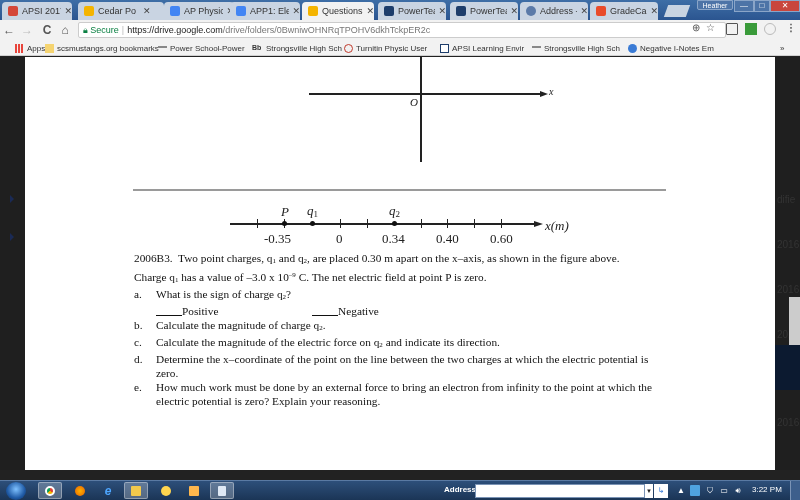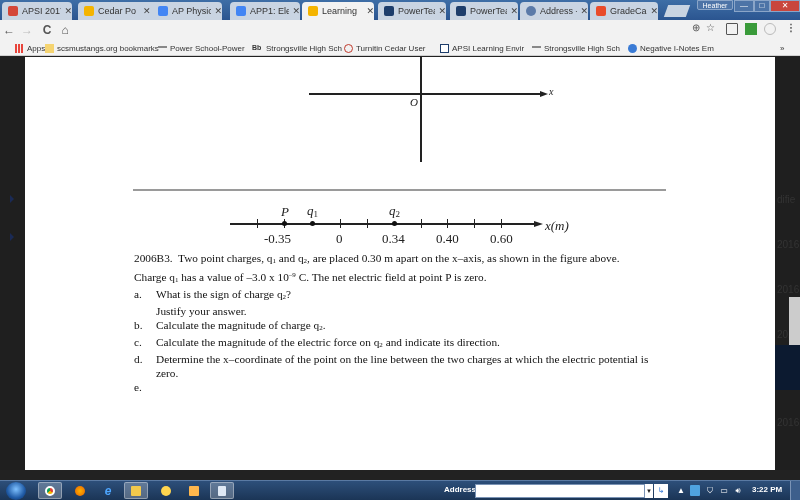--- a/index.html
+++ b/index.html
@@ -70,50 +70,50 @@
   .taskbar { position: absolute; left: 0; top: 480px; width: 800px; height: 20px; background: linear-gradient(#2d4f7a, #1b3556); border-top: 1px solid #5a7aa3; }
   .start-orb { position: absolute; left: 6px; top: 1px; width: 20px; height: 18px; border-radius: 50%; background: radial-gradient(circle at 50% 40%, #7fc1ff, #1f5aa5 60%, #0e2c5a); }
   .tb-app { position: absolute; top: 1px; width: 24px; height: 17px; display: flex; align-items: center; justify-content: center; border-radius: 2px; }
   .tb-app.open { background: rgba(255,255,255,0.25); border: 1px solid rgba(255,255,255,0.35); }
   .tb-glyph { width: 10px; height: 10px; border-radius: 50%; }
   .addr-label { position: absolute; left: 444px; top: 4px; font-size: 8px; color: #fff; font-weight: bold; }
   .addr-input { position: absolute; left: 475px; top: 3px; width: 170px; height: 14px; background: #fff; border: 1px solid #7a93b5; font-size: 8px; }
   .addr-drop { position: absolute; left: 645px; top: 3px; width: 8px; height: 14px; background: #fff; font-size: 6px; color: #222; text-align: center; line-height: 14px; }
   .addr-go { position: absolute; left: 654px; top: 3px; width: 14px; height: 14px; background: #fff; color: #3a7bd5; font-size: 8px; text-align: center; line-height: 14px; }
   .tray-icon { position: absolute; top: 4px; width: 10px; height: 11px; font-size: 8px; color: #fff; text-align: center; line-height: 11px; }
-  .clock { position: absolute; left: 752px; top: 4px; font-size: 8px; color: #fff; font-weight: bold; }
+  .clock { position: absolute; left: 752px; top: 4px; font-size: 8px; color: #fff; }
   .show-desktop { position: absolute; left: 790px; top: 0; width: 10px; height: 20px; background: #3d5f8c; border-left: 1px solid #7a93b5; }
 </style>
 </head>
 <body>
 
 <div class="titlebar">
   <div class="tab" style="left:2px;width:70px">
     <span class="ticon" style="background:#d44638"></span>
     <span class="tlabel">APSI 2017</span>
     <span class="tclose">✕</span>
   </div>
   <div class="tab" style="left:78px;width:86px">
     <span class="ticon" style="background:#f4b400"></span>
     <span class="tlabel">Cedar Po</span>
     <span class="tclose">✕</span>
   </div>
-  <div class="tab" style="left:152px;width:70px">
+  <div class="tab" style="left:164px;width:70px">
     <span class="ticon" style="background:#4285f4"></span>
     <span class="tlabel">AP Physic</span>
     <span class="tclose">✕</span>
   </div>
   <div class="tab" style="left:230px;width:70px">
     <span class="ticon" style="background:#4285f4"></span>
     <span class="tlabel">APP1: Elec</span>
     <span class="tclose">✕</span>
   </div>
   <div class="tab active" style="left:302px;width:72px">
     <span class="ticon" style="background:#f4b400"></span>
-    <span class="tlabel">Learning</span>
+    <span class="tlabel">Questions</span>
     <span class="tclose">✕</span>
   </div>
   <div class="tab" style="left:378px;width:68px">
     <span class="ticon" style="background:#1d3d6b"></span>
     <span class="tlabel">PowerTea</span>
     <span class="tclose">✕</span>
   </div>
   <div class="tab" style="left:450px;width:68px">
     <span class="ticon" style="background:#1d3d6b"></span>
     <span class="tlabel">PowerTea</span>
@@ -134,20 +134,24 @@
   <div class="winbtn" style="left:734px;width:20px;background:#4d74a7">—</div>
   <div class="winbtn" style="left:754px;width:16px;background:#4d74a7">□</div>
   <div class="winbtn" style="left:770px;width:30px;background:#c9463d">✕</div>
 </div>
 
 <div class="toolbar">
   <div class="navbtn" style="left:2px">←</div>
   <div class="navbtn" style="left:20px;color:#bbb">→</div>
   <div class="navbtn" style="left:40px;font-weight:bold">C</div>
   <div class="navbtn" style="left:58px">⌂</div>
+  <div class="omnibox">
+    <span style="color:#0b8043">🔒︎</span>
+    <span class="secure">Secure</span><span class="sep">|</span><span class="host">https://drive.google.com</span><span class="path">/drive/folders/0BwniwOHNRqTPOHV6dkhTckpER2c</span>
+  </div>
   <div class="omni-icon" style="left:692px">⊕</div>
   <div class="omni-icon" style="left:706px">☆</div>
   <div class="ext-icon" style="left:726px;border:1px solid #555;border-radius:1px"></div>
   <div class="ext-icon" style="left:745px;background:#3a9b3a"></div>
   <div class="ext-icon" style="left:764px;border:1px solid #bbb;border-radius:50%"></div>
   <div class="omni-icon" style="left:786px;font-weight:bold">⋮</div>
 </div>
 
 <div class="bookmarks">
   <div class="bm" style="left:15px">
@@ -161,21 +165,21 @@
   <div class="bm" style="left:158px">
     <span class="bicon" style="border-top:2px solid #888;height:4px"></span>
     <span>Power School-Power</span>
   </div>
   <div class="bm" style="left:252px">
     <span class="bicon" style="font-weight:bold;font-size:7px;width:11px">Bb</span>
     <span>Strongsville High Sch</span>
   </div>
   <div class="bm" style="left:344px">
     <span class="bicon" style="border:1px solid #c0392b;border-radius:50%"></span>
-    <span>Turnitin  Cedar User</span>
+    <span>Turnitin  Physic User</span>
   </div>
   <div class="bm" style="left:440px">
     <span class="bicon" style="border:1px solid #1d3d6b;background:#fff"></span>
     <span>APSI Learning Envir</span>
   </div>
   <div class="bm" style="left:532px">
     <span class="bicon" style="border-top:2px solid #888;height:4px"></span>
     <span>Strongsville High Sch</span>
   </div>
   <div class="bm" style="left:628px">
@@ -236,35 +240,40 @@
 <div class="nl-label" style="left:545px;top:218px;font-style:italic">x(m)</div>
 
 <div class="problem">
   <div class="first">
     <span>2006B3.</span>&nbsp; <span>Two point charges, q</span><sub>1</sub><span> and q</span><sub>2</sub><span>,  are placed 0.30 m apart on the x–axis, as shown in the figure above. Charge q</span><sub>1</sub><span> has a value of –3.0 x 10</span><sup>–9</sup><span> C. The net electric field at point P is zero.</span>
   </div>
   <div class="row">
     <span class="lbl">a.</span>
     <span>What is the sign of charge q</span><sub>2</sub><span>?</span>
   </div>
-  <div class="indent">Justify your answer.</div>
+  <div class="indent">
+    <span class="blank"></span><span>Positive</span>
+    <span style="display:inline-block;width:88px"></span>
+    <span class="blank"></span><span>Negative</span>
+  </div>
   <div class="row">
     <span class="lbl">b.</span>
     <span>Calculate the magnitude of charge q</span><sub>2</sub><span>.</span>
   </div>
   <div class="row">
     <span class="lbl">c.</span>
     <span>Calculate the magnitude of the electric force on q</span><sub>2</sub><span> and indicate its direction.</span>
   </div>
   <div class="row">
     <span class="lbl">d.</span>
     <span>Determine the x–coordinate of the point on the line between the two charges at which the electric potential is zero.</span>
   </div>
   <div class="row">
     <span class="lbl">e.</span>
+    <span>How much work must be done by an external force to bring an electron from infinity to the point at which the electric potential is zero? Explain your reasoning.</span>
   </div>
 </div>
 
 <div class="taskbar">
   <div class="start-orb"></div>
   <div class="tb-app open" style="left:38px">
     <span class="tb-glyph" style="background:conic-gradient(#db4437 0 33%,#f4b400 33% 66%,#0f9d58 66%);border:2px solid #fff"></span>
   </div>
   <div class="tb-app" style="left:68px">
     <span class="tb-glyph" style="background:radial-gradient(#ffb300,#e66000)"></span>

